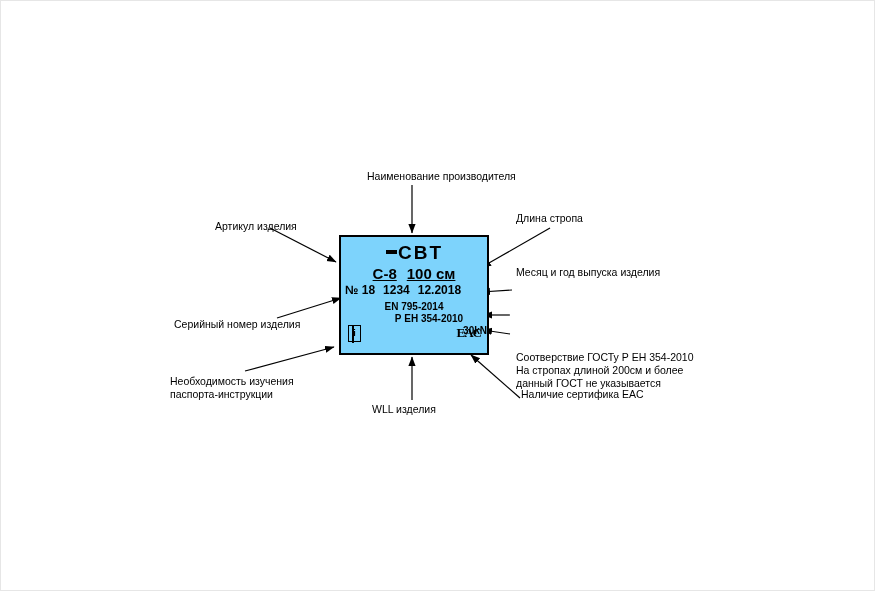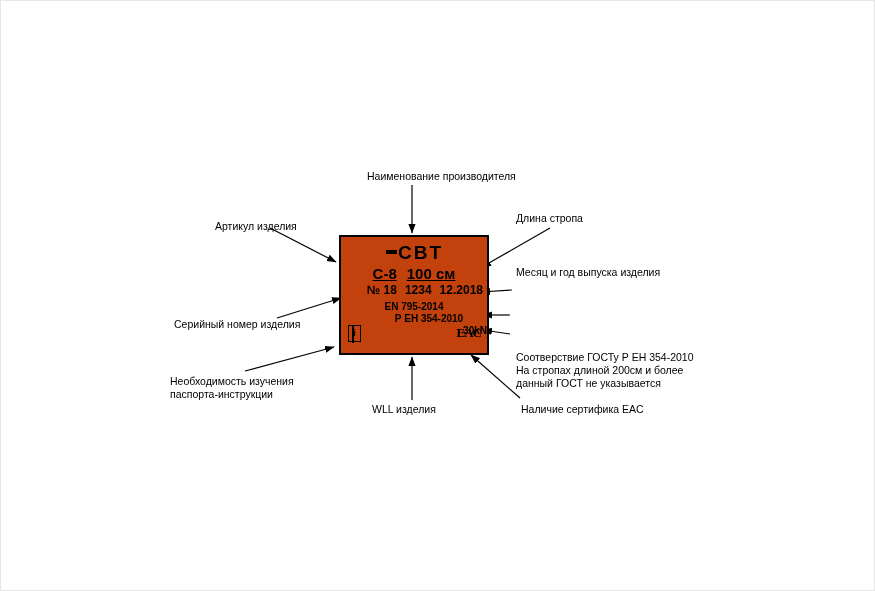--- a/index.html
+++ b/index.html
@@ -27,21 +27,21 @@
 
   
   #label {
     position: absolute;
     left: 339px;
     top: 235px;
     width: 150px;
     height: 120px;
     box-sizing: border-box;
     border: 2px solid #000000;
-    background: #c2410c;
+    background: #7dd3fc;
   }
   #label .brand {
     text-align: center;
     font-weight: bold;
     font-size: 19px;
     letter-spacing: 2px;
     margin-top: 5px;
     color: #000;
     font-family: "Liberation Sans", sans-serif;
   }
@@ -58,21 +58,21 @@
     font-weight: bold;
     font-size: 15px;
     margin-top: 1px;
     color: #000;
     text-decoration: underline;
   }
   #label .line-model .len {
     margin-left: 10px;
   }
   #label .line-serial {
-    text-align: right;
+    text-align: left;
     font-weight: bold;
     font-size: 12px;
     margin-top: 1px;
     color: #000;
   }
   #label .line-serial span { margin: 0 4px; }
   #label .line-std {
     text-align: center;
     font-weight: bold;
     font-size: 10px;
@@ -208,15 +208,15 @@
   <div class="callout" style="left:215px; top:220px;">Артикул изделия</div>
   <div class="callout" style="left:516px; top:212px;">Длина стропа</div>
   <div class="callout" style="left:516px; top:266px;">Месяц и год выпуска изделия</div>
   <div class="callout" style="left:174px; top:318px;">Серийный номер изделия</div>
   <div class="callout" style="left:516px; top:351px;">Соотверствие ГОСТу Р ЕН 354-2010
 На стропах длиной 200см и более
 данный ГОСТ не указывается</div>
   <div class="callout" style="left:170px; top:375px;">Необходимость изучения
 паспорта-инструкции</div>
   <div class="callout" style="left:372px; top:403px;">WLL изделия</div>
-  <div class="callout" style="left:521px; top:403px;">Наличие сертифика EAC</div>
+  <div class="callout" style="left:521px; top:388px;">Наличие сертифика EAC</div>
 
 </div>
 
 </body></html>

